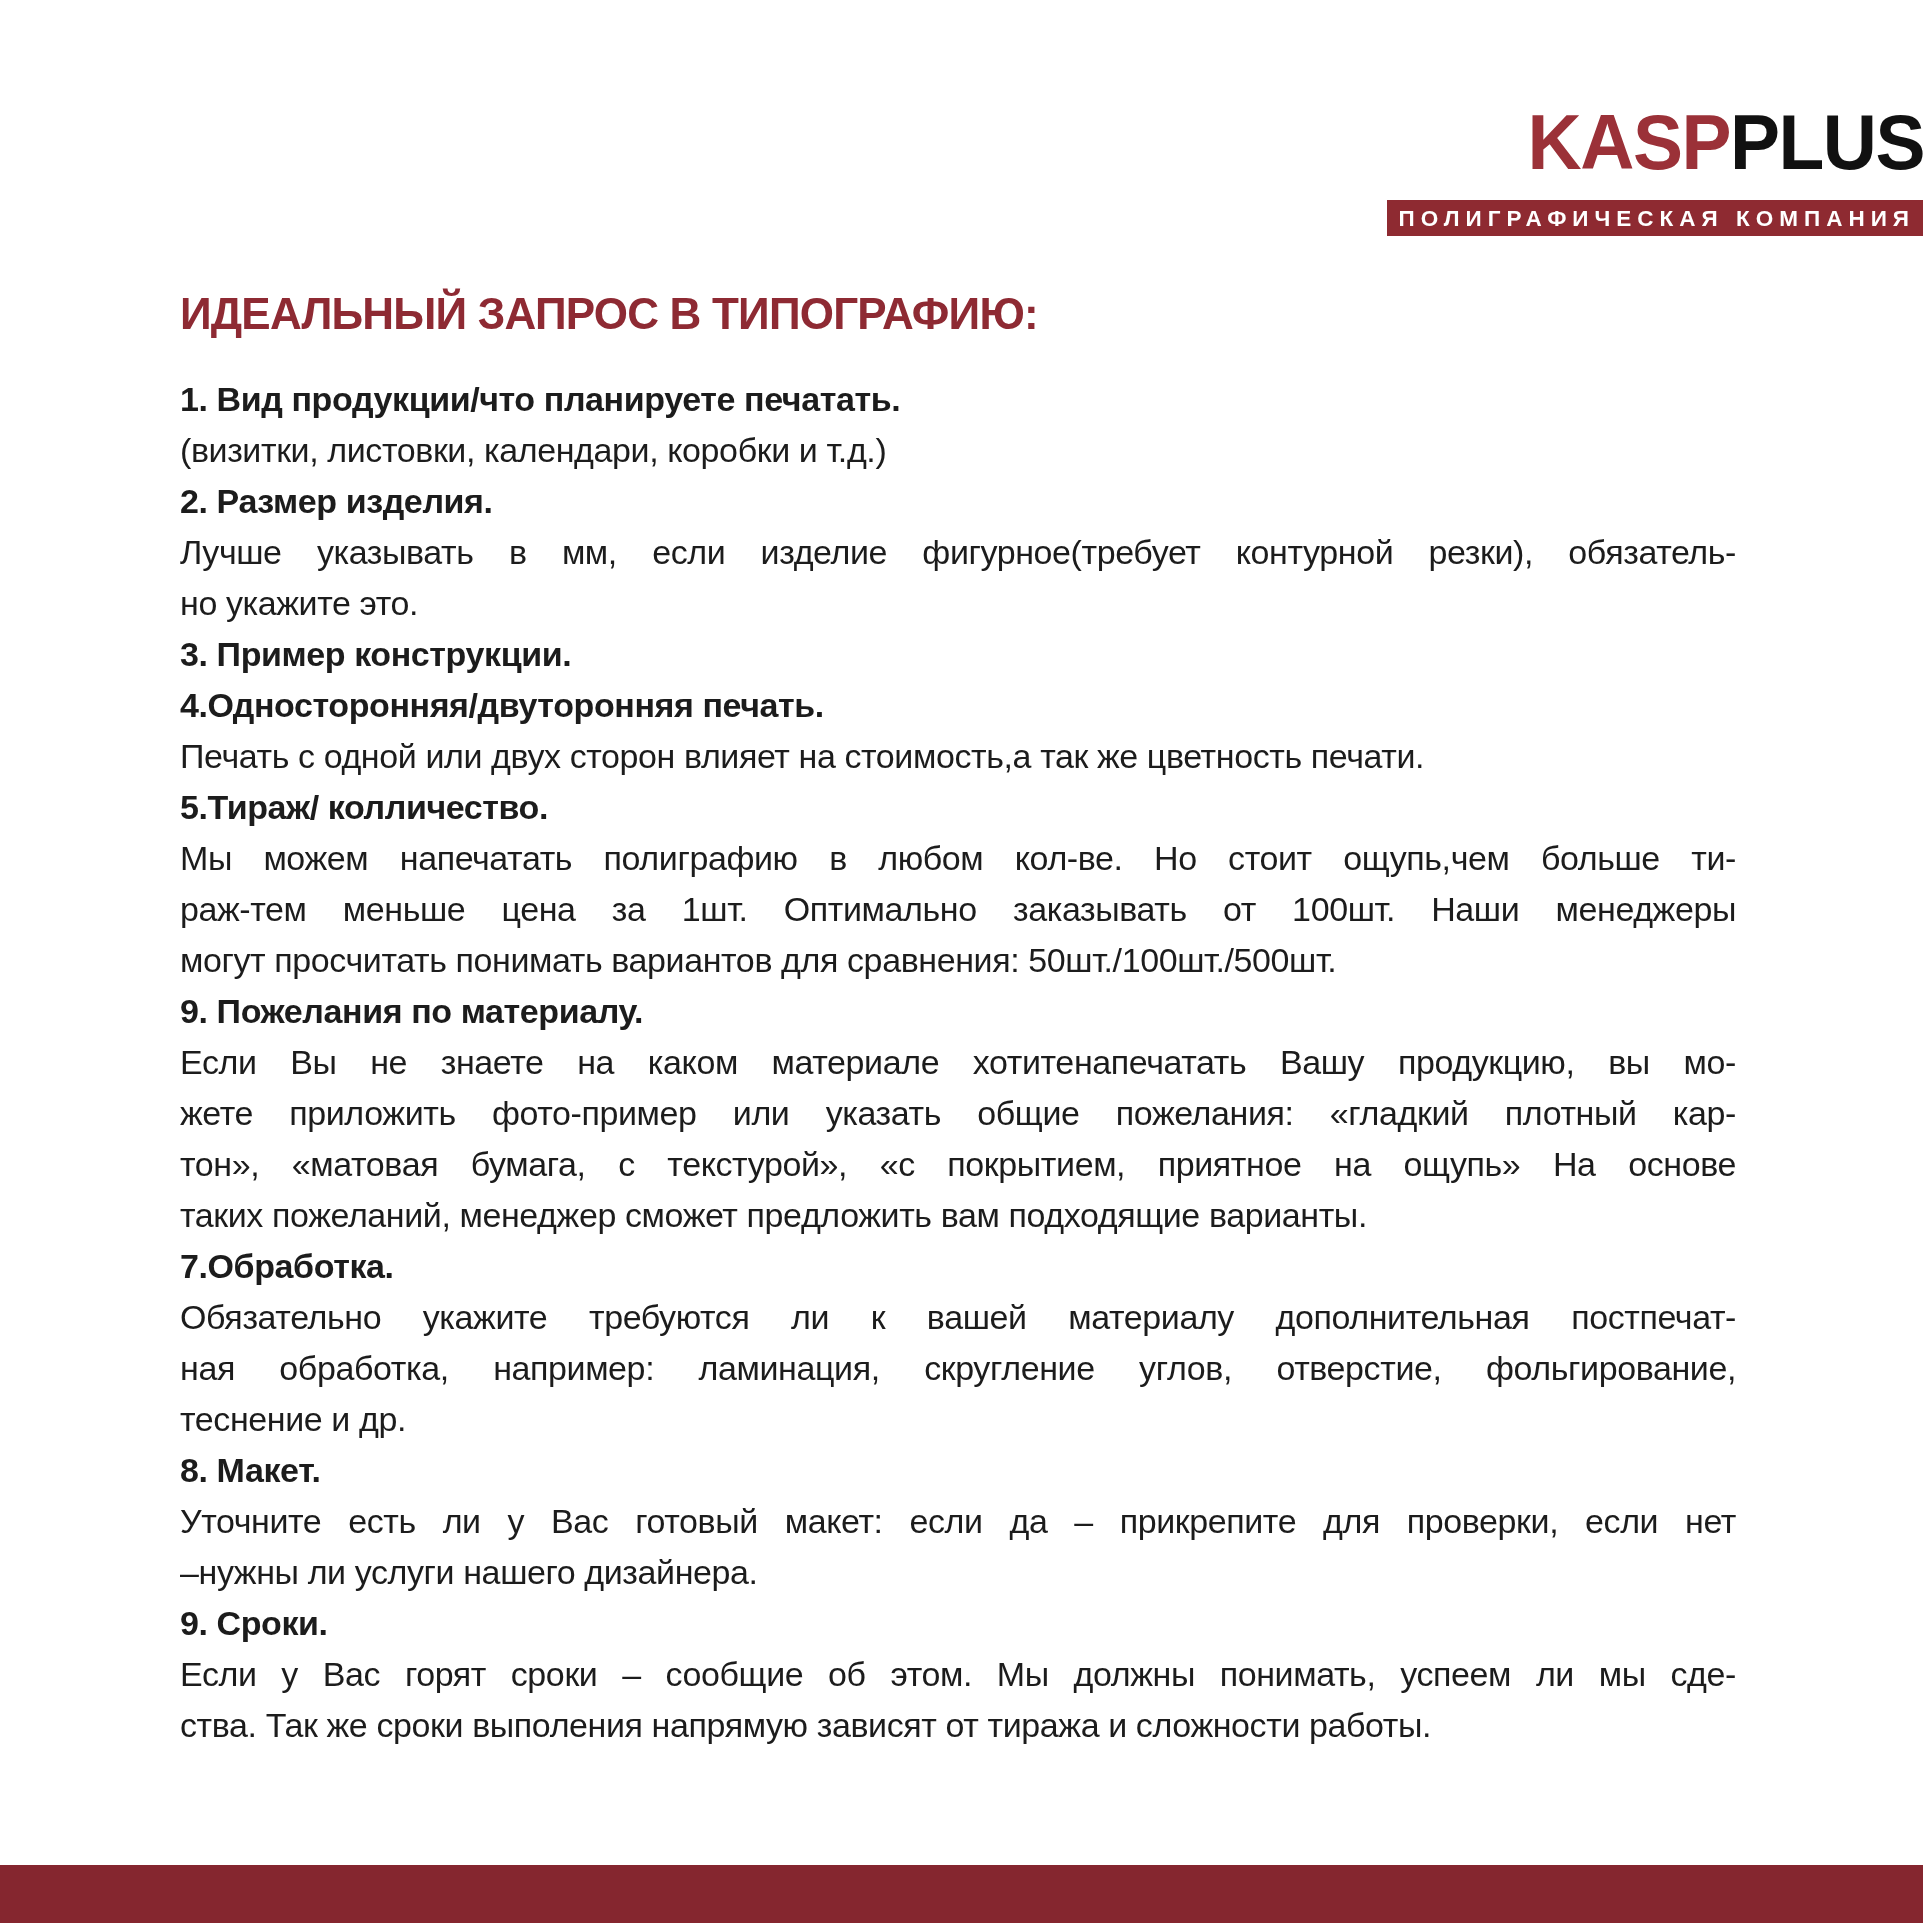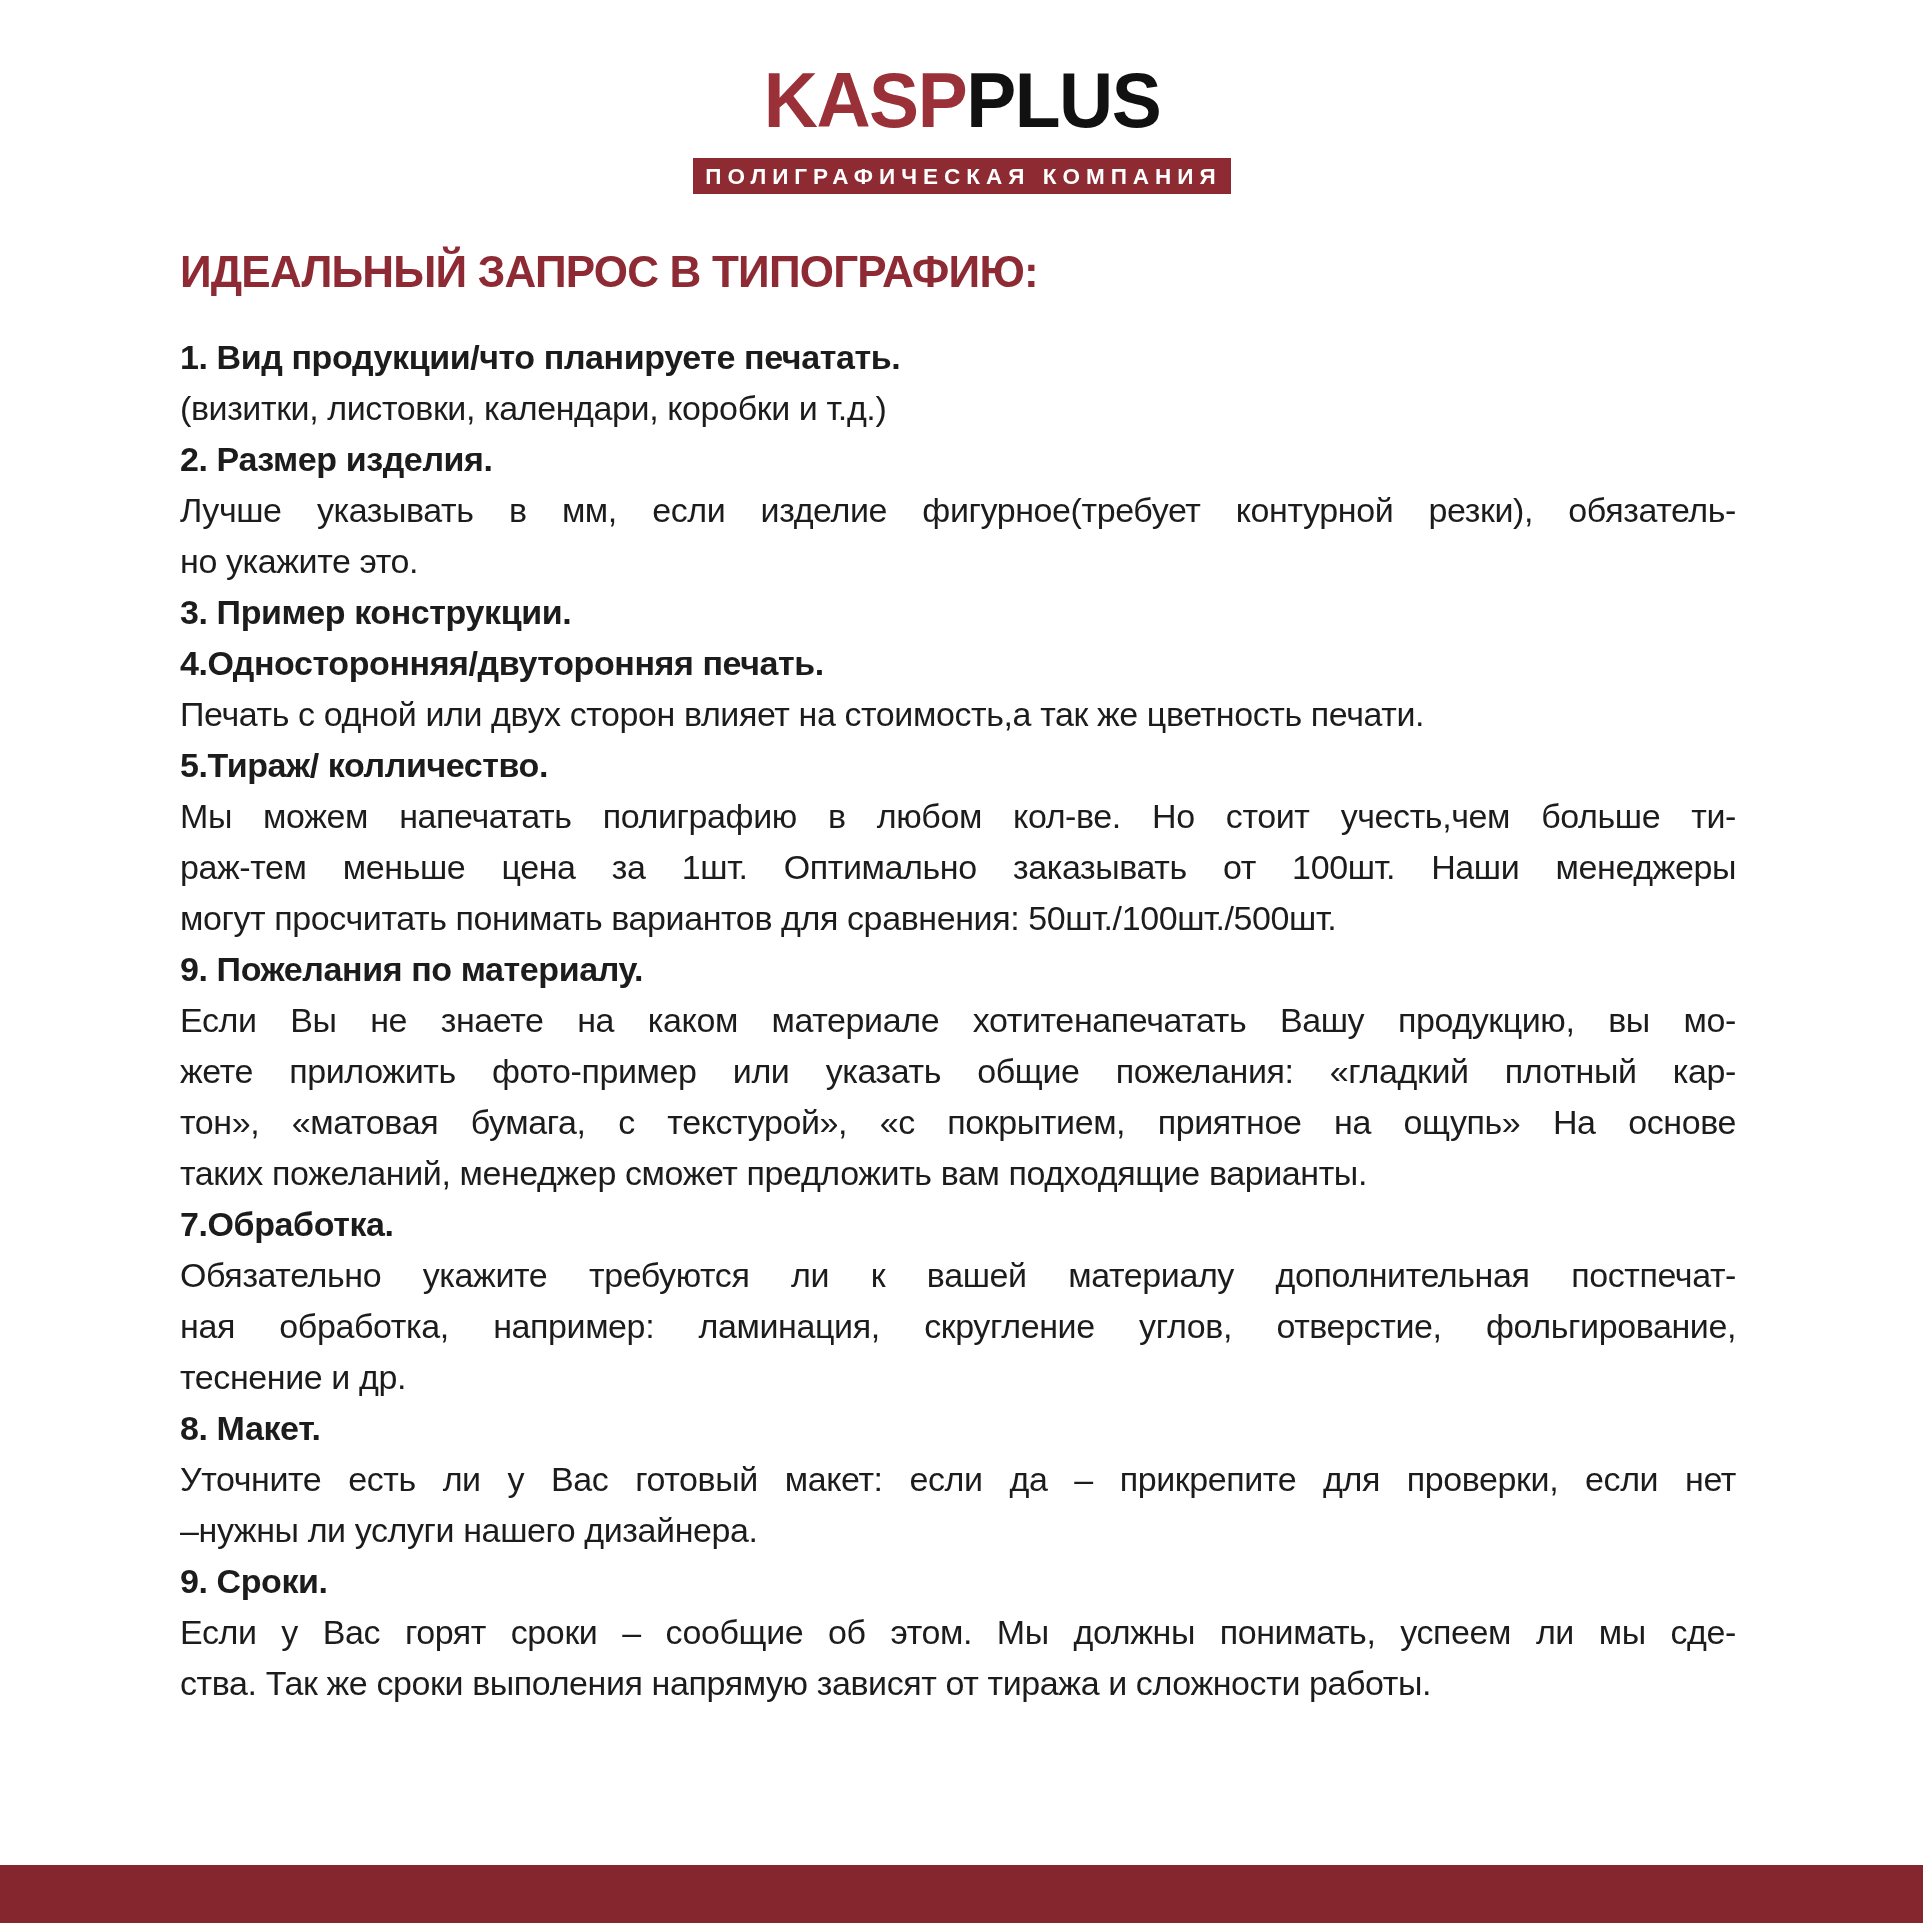--- a/index.html
+++ b/index.html
@@ -8,22 +8,22 @@
       height: 1924px;
       background: #ffffff;
       font-family: "Liberation Sans", sans-serif;
       position: relative;
       overflow: hidden;
     }
     .page { width: 100%; height: 100%; position: relative; }
 
     
     .logo {
-      padding-top: 63px;
-      text-align: center;
+      padding-top: 105px;
+      text-align: right;
     }
     .logo-word {
       font-size: 75px;
       font-weight: bold;
       letter-spacing: -1.5px;
       line-height: 75px;
       transform: scaleY(1.05);
     }
     .logo-word .part1 { color: var(--logo-red); }
     .logo-word .part2 { color: var(--logo-black); }
@@ -99,21 +99,21 @@
   <main class="list" id="request-list">
       <div class="item-title">1. Вид продукции/что планируете печатать.</div>
       <div class="body-line last">(визитки, листовки, календари, коробки и т.д.)</div>
       <div class="item-title">2. Размер изделия.</div>
       <div class="body-line">Лучше указывать в мм, если изделие фигурное(требует контурной резки), обязатель-</div>
       <div class="body-line last">но укажите это.</div>
       <div class="item-title">3. Пример конструкции.</div>
       <div class="item-title">4.Односторонняя/двуторонняя печать.</div>
       <div class="body-line last">Печать с одной или двух сторон влияет на стоимость,а так же цветность печати.</div>
       <div class="item-title">5.Тираж/ колличество.</div>
-      <div class="body-line">Мы можем напечатать полиграфию в любом кол-ве. Но стоит учесть,чем больше ти-</div>
+      <div class="body-line">Мы можем напечатать полиграфию в любом кол-ве. Но стоит ощупь,чем больше ти-</div>
       <div class="body-line">раж-тем меньше цена за 1шт. Оптимально заказывать от 100шт. Наши менеджеры</div>
       <div class="body-line last">могут просчитать понимать вариантов для сравнения: 50шт./100шт./500шт.</div>
       <div class="item-title">9. Пожелания по материалу.</div>
       <div class="body-line">Если Вы не знаете на каком материале хотитенапечатать Вашу продукцию, вы мо-</div>
       <div class="body-line">жете приложить фото-пример или указать общие пожелания: «гладкий плотный кар-</div>
       <div class="body-line">тон», «матовая бумага, с текстурой», «с покрытием, приятное на ощупь» На основе</div>
       <div class="body-line last">таких пожеланий, менеджер сможет предложить вам подходящие варианты.</div>
       <div class="item-title">7.Обработка.</div>
       <div class="body-line">Обязательно укажите требуются ли к вашей материалу дополнительная постпечат-</div>
       <div class="body-line">ная обработка, например: ламинация, скругление углов, отверстие, фольгирование,</div>

